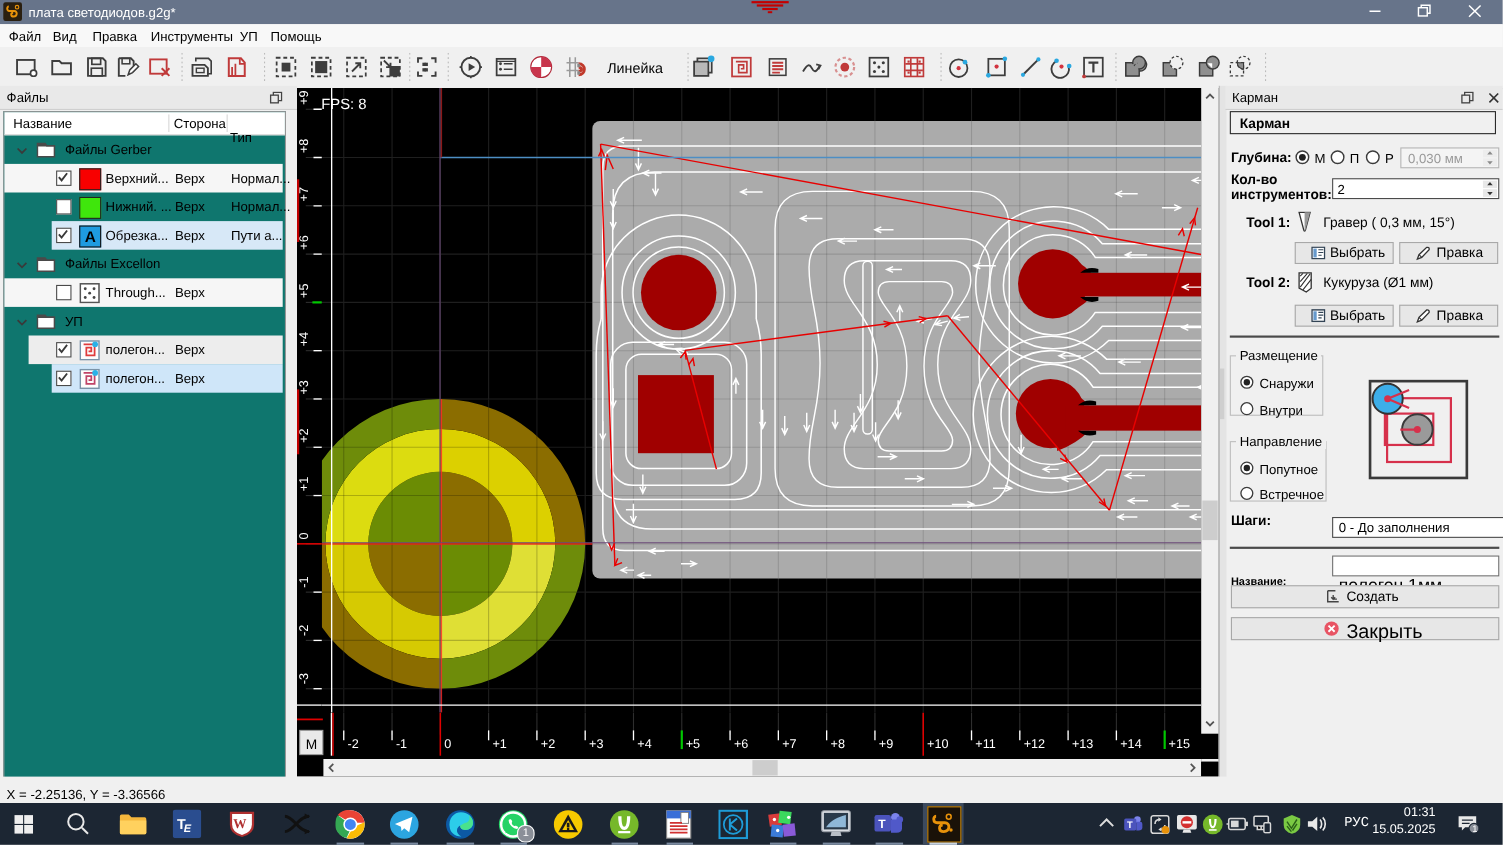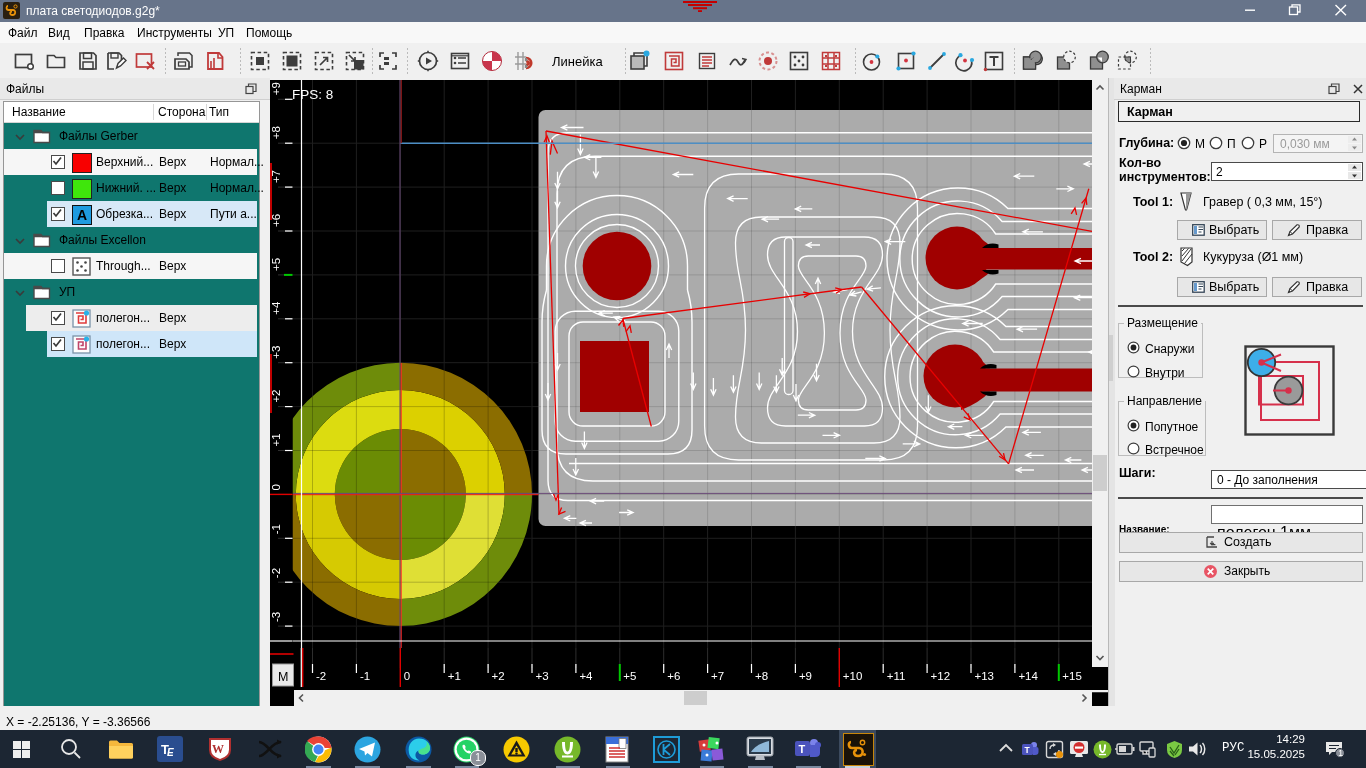--- a/index.html
+++ b/index.html
@@ -228,21 +228,21 @@
     <div class="abs" style="left:6px;top:4px;font-size:12px;">Файлы</div>
     <svg class="abs" style="left:245px;top:5px" width="12" height="12" viewBox="0 0 12 12">
       <rect x="1" y="3.5" width="7" height="7" fill="none" stroke="#444" stroke-width="1.2"></rect>
       <path d="M3.5 3.5 L3.5 1 L11 1 L11 8.5 L8 8.5" fill="none" stroke="#444" stroke-width="1.2"></path>
     </svg>
   </div>
   <div class="abs" style="left:3px;top:23px;width:255px;height:605px;background:#0f766e;border:1px solid #969696;">
     <div id="treehead" class="abs" style="left:0;top:0;width:255px;height:20px;background:#fff;border-bottom:1px solid #d5d5d5;font-size:12px;">
       <div class="abs" style="left:8px;top:3px;">Название</div>
       <div class="abs" style="left:154px;top:3px;">Сторона</div>
-      <div class="abs" style="left:205px;top:3px;">Тип</div>
+      <div class="abs" style="left:205px;top:16px;">Тип</div>
       <div class="abs" style="left:149px;top:2px;width:1px;height:16px;background:#d8d8d8;"></div>
       <div class="abs" style="left:202px;top:2px;width:1px;height:16px;background:#d8d8d8;"></div>
     </div>
     <div id="treerows" class="abs" style="left:0;top:21px;width:253px;height:580px;font-size:12px;">
         <svg class="abs" style="left:11px;top:10px" width="10" height="8" viewBox="0 0 10 8">
           <path d="M1 2 L5 6 L9 2" fill="none" stroke="#3a3a3a" stroke-width="1.6"></path>
         </svg>
         <svg class="abs" style="left:29px;top:6px" width="18" height="15" viewBox="0 0 18 15">
           <path d="M1 3.5 L1 13.5 L16.5 13.5 L16.5 3.5 Z" fill="#fff" stroke="#4a4a4a" stroke-width="1.4"></path>
           <path d="M1 3.5 L1 1.5 L8 1.5 L9.5 3.5 L16.5 3.5" fill="#4a4a4a" stroke="#4a4a4a" stroke-width="1.4"></path>
@@ -843,21 +843,21 @@
       <path d="M2 1 L9 1 M2 1 L2 11 L12 11" fill="none" stroke="#444" stroke-width="1.3"></path>
       <path d="M7 5 L7 8.6 L10.4 8.6 M8.8 7 L7 8.8 L5.2 7" fill="none" stroke="#444" stroke-width="1.2"></path>
       </svg>
     <div class="abs" style="left:104px;top:2px;font-size:12.5px;">Создать</div>
   </div>
   <div class="abs btn" style="left:11px;top:483px;width:242px;height:19px;">
     <svg class="abs" style="left:83px;top:2px" width="15" height="15" viewBox="0 0 15 15">
       <circle cx="7.5" cy="7.5" r="6.5" fill="#e85464"></circle>
       <path d="M4.7 4.7 L10.3 10.3 M10.3 4.7 L4.7 10.3" stroke="#fff" stroke-width="1.7"></path>
       </svg>
-    <div class="abs" style="left:104px;top:2px;font-size:12px;">Закрыть</div>
+    <div class="abs" style="left:104px;top:2px;font-size:18px;">Закрыть</div>
   </div>
 </div>
 <div id="statusbar">
   <div class="abs" style="left:6px;top:9px;font-size:12px;color:#000;">X = -2.25136, Y = -3.36566</div>
 
 </div>
 <div id="taskbar">
     <svg class="abs" style="left:13px;top:11px" width="17" height="17" viewBox="0 0 17 17">
       <rect x="0" y="0" width="8" height="8" fill="#eee"></rect>
       <rect x="9" y="0" width="8" height="8" fill="#eee"></rect>
@@ -1001,21 +1001,21 @@
     </svg>
     <svg class="abs" style="left:1165px;top:10px" width="19" height="19" viewBox="0 0 19 19">
       <path d="M9.5 1 L17 4 L17 10 Q17 16 9.5 18 Q2 16 2 10 L2 4 Z" fill="#7ac943"></path>
       <path d="M5 7 L9 13 L14 5 M5 11 L9 16 M10 15 L14 9" stroke="#2a6018" stroke-width="1.3" fill="none"></path>
     </svg>
     <svg class="abs" style="left:1187px;top:10px" width="21" height="18" viewBox="0 0 21 18">
       <path d="M2 6.5 L6 6.5 L10.5 2.5 L10.5 15.5 L6 11.5 L2 11.5 Z" fill="#e8e8e8"></path>
       <path d="M13 5 C15 7 15 11 13 13 M15.5 3 C18.5 6 18.5 12 15.5 15" fill="none" stroke="#e8e8e8" stroke-width="1.5"></path>
     </svg>
     <div class="abs" style="left:1222px;top:11px;font-size:12.5px;color:#fff;font-family:Liberation Mono, monospace;">РУС</div>
-    <div class="abs" style="left:1252px;top:3px;width:53px;text-align:right;font-size:11.5px;color:#fff;">14:29</div>
+    <div class="abs" style="left:1252px;top:3px;width:53px;text-align:right;font-size:11.5px;color:#fff;">01:31</div>
     <div class="abs" style="left:1235px;top:18px;width:70px;text-align:right;font-size:11.5px;color:#fff;">15.05.2025</div>
     <svg class="abs" style="left:1324px;top:10px" width="20" height="18" viewBox="0 0 20 18">
       <path d="M2 2 L18 2 L18 12 L8 12 L5 15 L5 12 L2 12 Z" fill="#e8e8e8"></path>
       <path d="M5 5.5 L15 5.5 M5 8.5 L12 8.5" stroke="#1c2633" stroke-width="1.2"></path>
       <circle cx="16" cy="13" r="4.5" fill="#8a8f98" stroke="#1c2633" stroke-width="1"></circle>
       <text x="14.3" y="16.2" font-size="8.5" fill="#fff" font-family="Liberation Sans">1</text>
     </svg>
     <div class="abs" style="left:306px;top:36px;width:25px;height:2px;background:#7a8aa0;"></div>
     <div class="abs" style="left:355px;top:36px;width:25px;height:2px;background:#7a8aa0;"></div>
     <div class="abs" style="left:406px;top:36px;width:25px;height:2px;background:#7a8aa0;"></div>

